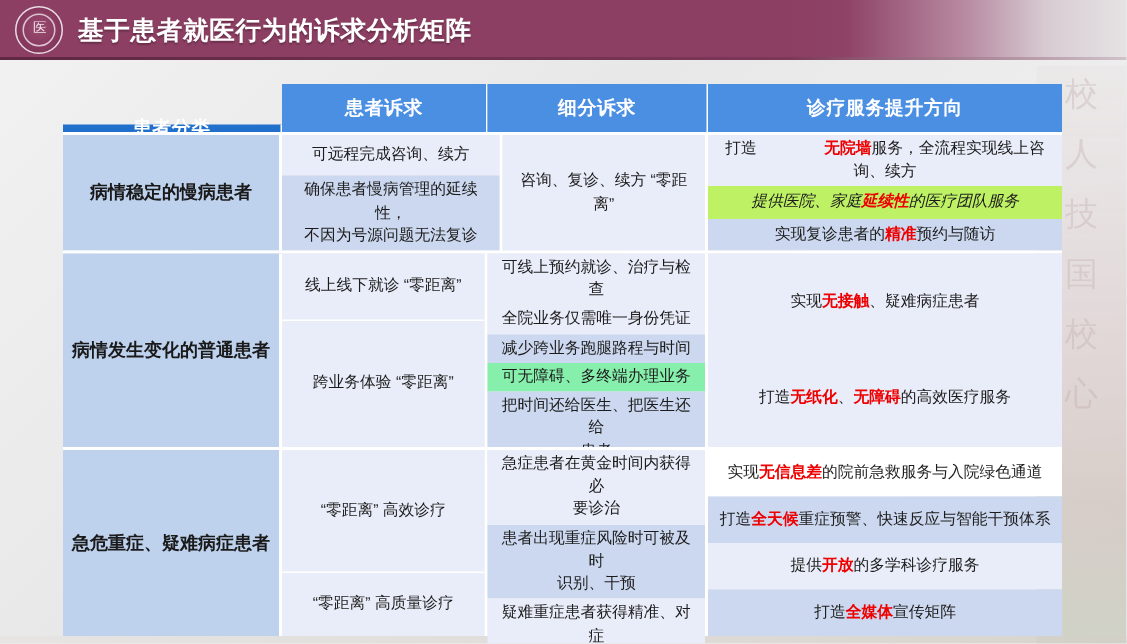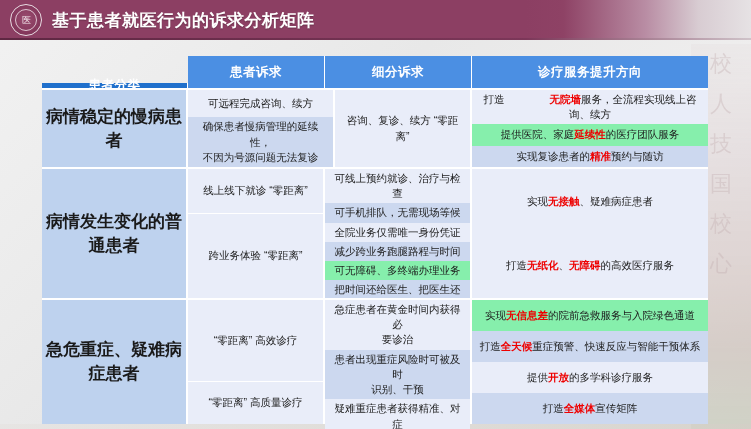--- a/index.html
+++ b/index.html
@@ -122,21 +122,21 @@
   
   .c1 { flex: 0 0 146px; }
   .c2 { flex: 0 0 137px; }
   .c3 { flex: 0 0 147px; }
   .c4 { flex: 1 1 auto; }
 
   .cat-cell {
     display: flex; align-items: center; justify-content: center;
     background: #bed2ee;
     color: #1a1a1a;
-    font-size: 17px; font-weight: bold;
+    font-size: 12px; font-weight: bold;
     text-align: center;
     border-right: 2px solid #ffffff;
     padding: 0 4px;
     line-height: 1.4;
   }
 
   .sub-col {
     display: flex; flex-direction: column;
     border-right: 2px solid #ffffff;
   }
@@ -220,21 +220,21 @@
         </div>
         <div class="sub-col c2">
           <div class="cell demand-cell" style="flex: 2 0 0px; background: rgb(233, 237, 249);">
             <span>咨询、复诊、续方 “零距<br>离”</span>
           </div>
         </div>
         <div class="sub-col c4 last">
           <div class="cell" style="flex: 1 0 0px; background: rgb(233, 237, 249);">
             <span><span>打造</span><span class="hl" style="color: rgb(238, 0, 0); margin-left: 45px;">无院墙</span><span>服务，全流程实现线上咨询、续方</span></span>
           </div>
-          <div class="cell" style="flex: 1 0 0px; background: #86efac;">
+          <div class="cell" style="flex: 1 0 0px; background: #bef264; font-style: italic;">
             <span><span>提供医院、家庭</span><span class="hl" style="color: rgb(238, 0, 0);">延续性</span><span>的医疗团队服务</span></span>
           </div>
           <div class="cell alt" style="flex: 1 0 0px; background: rgb(204, 216, 239);">
             <span><span>实现复诊患者的</span><span class="hl" style="color: rgb(238, 0, 0);">精准</span><span>预约与随访</span></span>
           </div>
         </div>
       </div>
       <div class="trow r2">
         <div class="cat-cell c1" style="background: rgb(190, 210, 238);">
           <span>病情发生变化的普通患者</span>
@@ -244,23 +244,20 @@
             <span>线上线下就诊 “零距离”</span>
           </div>
           <div class="cell demand-cell sep" style="flex: 4 0 0px; background: rgb(233, 237, 249);">
             <span>跨业务体验 “零距离”</span>
           </div>
         </div>
         <div class="sub-col c3">
           <div class="cell" style="flex: 1 0 0px; background: rgb(233, 237, 249);">
             <span>可线上预约就诊、治疗与检查</span>
           </div>
-          <div class="cell alt" style="flex: 1 0 0px; background: rgb(204, 216, 239);">
-            <span>可手机排队，无需现场等候</span>
-          </div>
           <div class="cell" style="flex: 1 0 0px; background: rgb(233, 237, 249);">
             <span>全院业务仅需唯一身份凭证</span>
           </div>
           <div class="cell alt" style="flex: 1 0 0px; background: rgb(204, 216, 239);">
             <span>减少跨业务跑腿路程与时间</span>
           </div>
           <div class="cell" style="flex: 1 0 0px; background: #86efac;">
             <span>可无障碍、多终端办理业务</span>
           </div>
           <div class="cell alt" style="flex: 1 0 0px; background: rgb(204, 216, 239);">
@@ -293,21 +290,21 @@
             <span>急症患者在黄金时间内获得必<br>要诊治</span>
           </div>
           <div class="cell alt" style="flex: 1 0 0px; background: rgb(204, 216, 239);">
             <span>患者出现重症风险时可被及时<br>识别、干预</span>
           </div>
           <div class="cell" style="flex: 1 0 0px; background: rgb(233, 237, 249);">
             <span>疑难重症患者获得精准、对症<br>的诊疗服务</span>
           </div>
         </div>
         <div class="sub-col c4 last">
-          <div class="cell" style="flex: 1 0 0px; background: #86efac;">
+          <div class="cell" style="flex: 1 0 0px; background: #ffffff;">
             <span><span>实现</span><span class="hl" style="color: rgb(238, 0, 0);">无信息差</span><span>的院前急救服务与入院绿色通道</span></span>
           </div>
           <div class="cell alt" style="flex: 1 0 0px; background: rgb(204, 216, 239);">
             <span><span>打造</span><span class="hl" style="color: rgb(238, 0, 0);">全天候</span><span>重症预警、快速反应与智能干预体系</span></span>
           </div>
           <div class="cell" style="flex: 1 0 0px; background: rgb(233, 237, 249);">
             <span><span>提供</span><span class="hl" style="color: rgb(238, 0, 0);">开放</span><span>的多学科诊疗服务</span></span>
           </div>
           <div class="cell alt" style="flex: 1 0 0px; background: rgb(204, 216, 239);">
             <span><span>打造</span><span class="hl" style="color: rgb(238, 0, 0);">全媒体</span><span>宣传矩阵</span></span>

